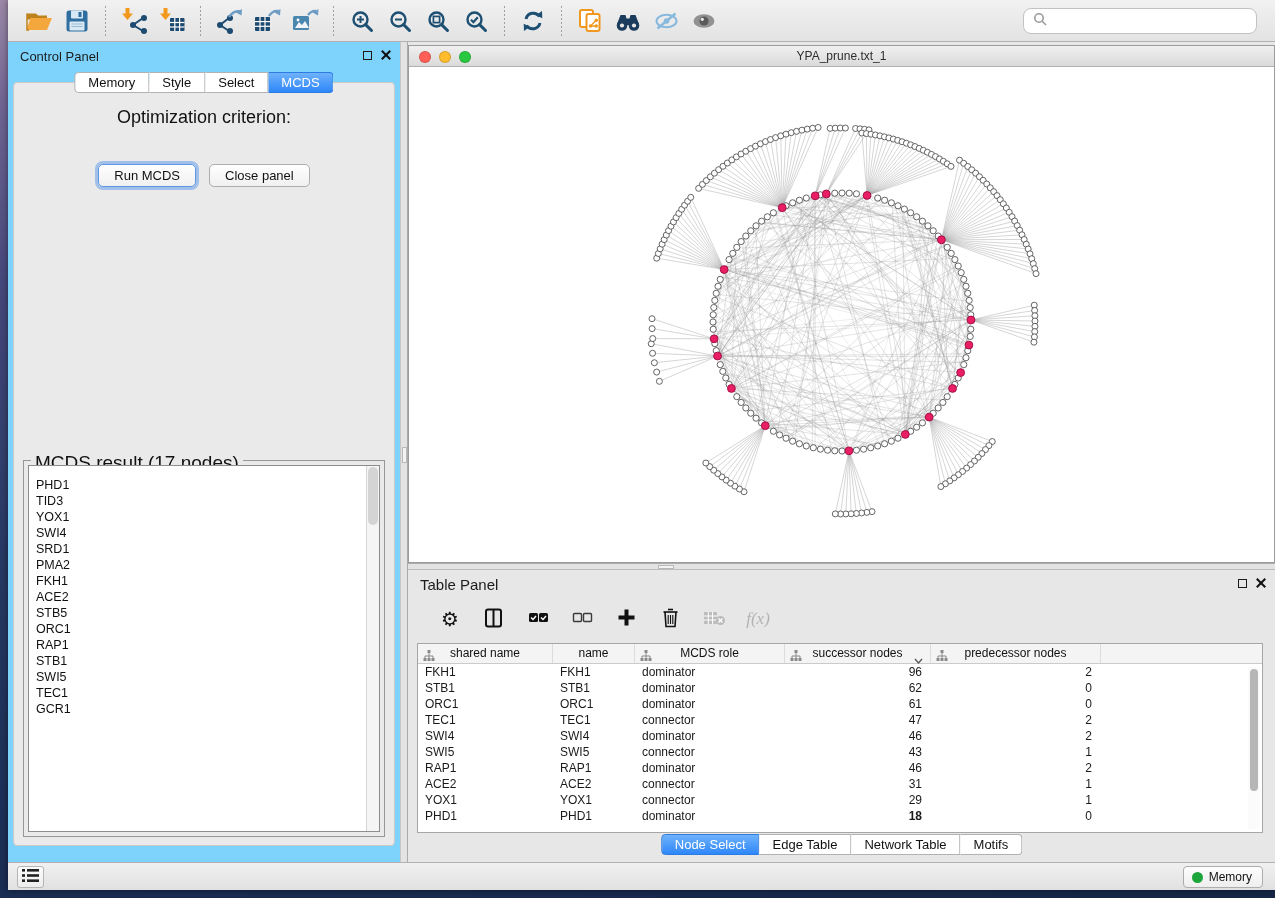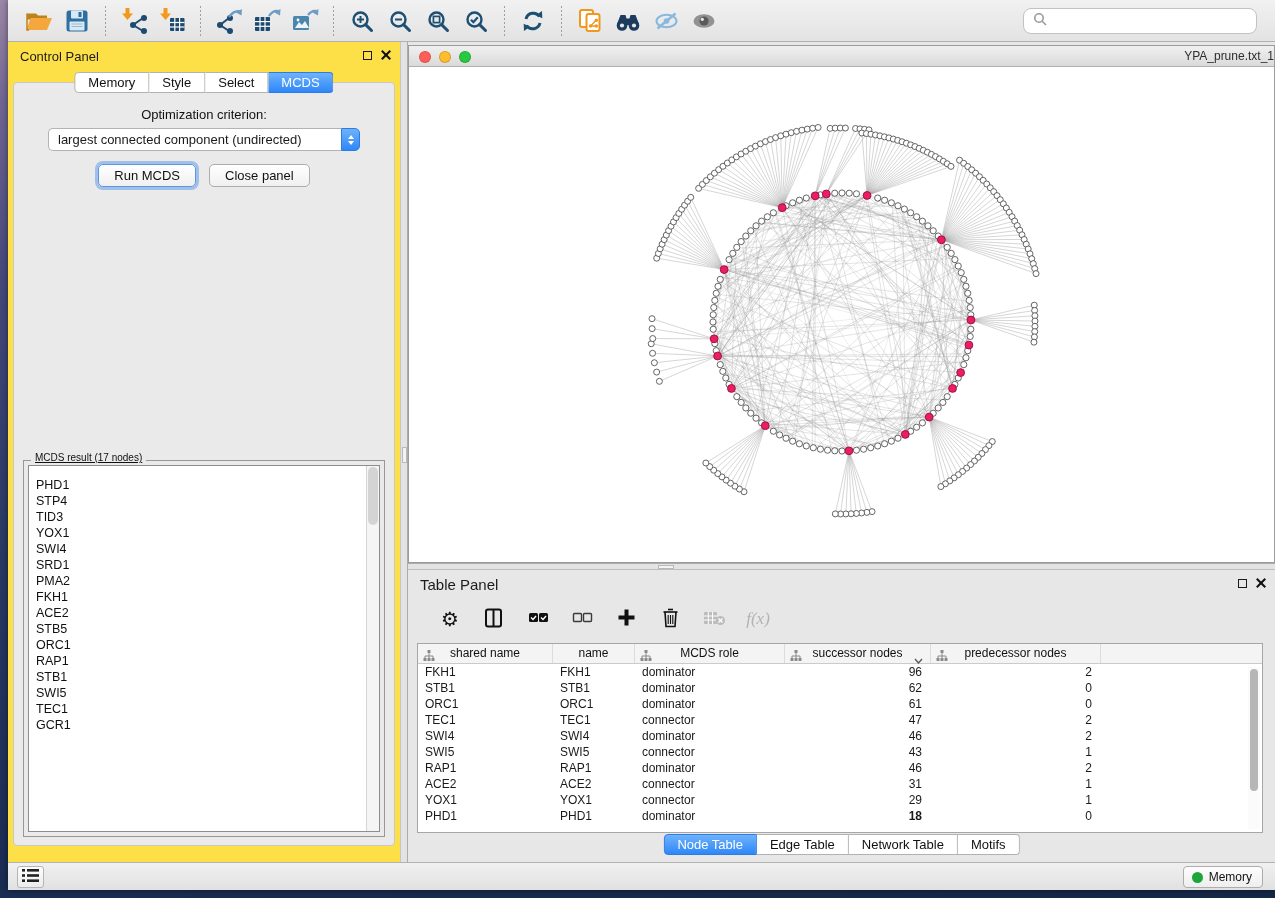--- a/index.html
+++ b/index.html
@@ -17,71 +17,71 @@
     display:flex; align-items:center; padding:0 12px; }
   .tb { width:38px; height:32px; border:none; background:transparent; display:flex; align-items:center; justify-content:center; padding:0; cursor:default; }
   .tb svg { display:block; }
   .tb-sep { width:1px; height:30px; margin:0 9px;
     background-image:linear-gradient(#9f9f9f 40%, rgba(0,0,0,0) 0); background-size:1px 4px; }
   .search-box { margin-left:auto; margin-right:6px; width:234px; height:26px; background:#fff;
     border:1px solid #c2c2c2; border-radius:8px; display:flex; align-items:center; padding:0 9px; }
   .search-box input { border:none; outline:none; flex:1; font-size:13px; margin-left:6px; background:transparent; font-family:inherit; }
 
   
-  .control-panel { position:absolute; left:0; top:42px; width:392px; bottom:28px; background:#fde047; }
+  .control-panel { position:absolute; left:0; top:42px; width:392px; bottom:28px; background:#7dd3fc; }
   .cp-header-title { position:absolute; left:12px; top:7px; font-size:13px; color:#1c1c1c; }
   .win-btns { position:absolute; right:9px; top:8px; display:flex; gap:9px; align-items:center; }
   .float-btn { width:9px; height:9px; border:1.5px solid #1b1b1b; background:transparent; }
   .close-x { position:relative; width:10px; height:10px; display:inline-block; }
   .close-x::before,.close-x::after { content:""; position:absolute; left:4px; top:-1px; width:2.2px; height:12px; background:#111; }
   .close-x::before { transform:rotate(45deg); } .close-x::after { transform:rotate(-45deg); }
 
   .seg-group { display:flex; }
   .seg { height:21px; line-height:20px; padding:0 13px; background:#fff; border:1px solid #b2b2b2; border-left:none;
     font-size:13px; color:#111; cursor:default; }
   .seg:first-child { border-left:1px solid #b2b2b2; border-radius:4px 0 0 4px; }
   .seg:last-child { border-radius:0 4px 4px 0; }
   .seg.active { background:linear-gradient(#6fb2fc,#2e87f8); color:#fff; border-color:#2d7ce4; }
   .cp-tabs { position:absolute; top:30px; left:50%; transform:translateX(-50%); z-index:3; }
 
   .cp-body { position:absolute; left:5px; right:5px; top:40px; bottom:16px; background:#eaeaea;
     border:1px solid #c9c9c9; border-radius:4px; }
-  .opt-label { position:absolute; top:24px; left:0; right:0; text-align:center; font-size:13px; color:#111; }
+  .opt-label { position:absolute; top:24px; left:0; right:0; text-align:center; font-size:18px; color:#111; }
   .dropdown { position:absolute; top:45px; left:34px; right:34px; height:23px; display:flex; }
   .dd-value { flex:1; background:#fff; border:1px solid #b3b3b3; border-right:none; border-radius:5px 0 0 5px;
     font-size:13px; line-height:21px; padding:0 9px; white-space:nowrap; overflow:hidden; }
   .dd-stepper { width:19px; background:linear-gradient(#6fb2fc,#2e87f8); border:1px solid #2d7ce4; border-radius:0 5px 5px 0;
     display:flex; flex-direction:column; align-items:center; justify-content:center; gap:2px; }
   .tri-up { width:0; height:0; border-left:3.5px solid transparent; border-right:3.5px solid transparent; border-bottom:4.5px solid #fff; }
   .tri-dn { width:0; height:0; border-left:3.5px solid transparent; border-right:3.5px solid transparent; border-top:4.5px solid #fff; }
   .btn-row { position:absolute; top:81px; left:0; right:0; display:flex; justify-content:center; gap:13px; }
   .btn { height:23px; padding:0 15px; background:linear-gradient(#ffffff,#f0f0f0); border:1px solid #adadad;
     border-radius:5px; font-size:13px; font-family:inherit; color:#111; cursor:default; }
   .btn.focused { box-shadow:0 0 0 3px rgba(72,142,235,.45); border-color:#5d97e2; }
 
   .result-group { position:absolute; left:9px; right:9px; top:377px; bottom:8px; border:1px solid #979797; }
-  .result-legend { position:absolute; top:-9px; left:7px; background:#eaeaea; padding:0 4px; font-size:10px; color:#111;text-decoration:underline; }
+  .result-legend { position:absolute; top:-9px; left:7px; background:#eaeaea; padding:0 4px; font-size:19px; color:#111; }
   .result-list { position:absolute; inset:4px; background:#fff; border:1px solid #8d8d8d; overflow:hidden;
     padding:11px 0 0 7px; font-size:12.5px; line-height:16px; color:#111; }
   .result-scroll { position:absolute; top:5px; bottom:5px; right:5px; width:13px; background:#f5f5f5; border-left:1px solid #d6d6d6; }
   .result-thumb { position:absolute; top:1px; left:1px; width:10px; height:58px; background:#d4d4d4; border-radius:5px; }
 
   
   .v-divider { position:absolute; left:392px; top:42px; width:8px; bottom:28px; background:#e3e3e3; border-right:1px solid #ababab; border-left:1px solid #c6c6c6; }
   .v-handle { position:absolute; left:1px; top:405px; width:5px; height:16px; background:#f3f3f3; border:1px solid #b9b9b9; }
   .h-divider { position:absolute; left:0; top:521px; right:0; height:7px; background:#e3e3e3; border-top:1px solid #ababab; border-bottom:1px solid #bdbdbd; }
   .h-handle { position:absolute; left:250px; top:1px; width:16px; height:4px; background:#f3f3f3; border:1px solid #b9b9b9; }
 
   
   .right-area { position:absolute; left:400px; top:42px; right:0; bottom:28px; background:#e7e7e7; }
   .net-window { position:absolute; left:0; top:3px; right:0; height:518px; background:#fff; border:1px solid #9c9c9c; }
   .net-titlebar { position:relative; height:21px; background:linear-gradient(#f0f0f0,#dadada); border-bottom:1px solid #b0b0b0; }
   .traffic { position:absolute; left:10px; top:4.5px; display:flex; gap:8px; }
   .light { width:12px; height:12px; border-radius:50%; border:0.5px solid rgba(0,0,0,.15); }
-  .net-title { text-align:right; font-size:12px; line-height:20px; color:#2e2e2e; }
+  .net-title { text-align:center; font-size:12px; line-height:20px; color:#2e2e2e; }
   .net-canvas { position:absolute; left:0; right:0; top:21px; bottom:0; background:#fff; overflow:hidden; }
 
   
   .table-panel { position:absolute; left:0; top:528px; right:0; bottom:0; background:#e7e7e7; }
   .tp-title { position:absolute; left:12px; top:6px; font-size:15px; color:#1c1c1c; }
   .tp-toolbar { position:absolute; left:20px; top:30px; height:38px; display:flex; align-items:center; gap:0; }
   .tpi { width:44px; height:34px; border:none; background:transparent; display:flex; align-items:center; justify-content:center; padding:0; }
   .gear-ch { font-family:"DejaVu Sans",sans-serif; font-size:20px; color:#111; line-height:1; }
   .fx { font-family:"Liberation Serif","DejaVu Serif",serif; font-style:italic; font-size:17px; color:#b3b3b3; }
 
@@ -321,36 +321,28 @@
       <span class="close-x"></span>
     </div>
     <div class="seg-group cp-tabs" id="cp-tabs">
         <div class="seg">Memory</div>
         <div class="seg">Style</div>
         <div class="seg">Select</div>
         <div class="seg active">MCDS</div>
       </div>
     <div class="cp-body">
       <div class="opt-label">Optimization criterion:</div>
-      <div class="dropdown">
-        <div class="dd-value">largest connected component (undirected)</div>
-        <div class="dd-stepper">
-            <span class="tri-up"></span>
-            <span class="tri-dn"></span>
-          </div>
-      </div>
       <div class="btn-row">
         <button class="btn focused">Run MCDS</button>
         <button class="btn">Close panel</button>
       </div>
       <div class="result-group">
         <div class="result-legend">MCDS result (17 nodes)</div>
         <div class="result-list" id="mcds-list">
             <div>PHD1</div>
-            <div>STP4</div>
             <div>TID3</div>
             <div>YOX1</div>
             <div>SWI4</div>
             <div>SRD1</div>
             <div>PMA2</div>
             <div>FKH1</div>
             <div>ACE2</div>
             <div>STB5</div>
             <div>ORC1</div>
             <div>RAP1</div>
@@ -1269,21 +1261,21 @@
               <div class="td num" style="width: 146px; font-weight: bold;">18</div>
               <div class="td num" style="width: 170px;">0</div>
             </div>
           </div>
         <div class="tp-scroll">
             <div class="tp-thumb"></div>
           </div>
       </div>
 
       <div class="seg-group tp-tabs" id="tp-tabs">
-          <div class="seg active">Node Table</div>
+          <div class="seg active">Node Select</div>
           <div class="seg">Edge Table</div>
           <div class="seg">Network Table</div>
           <div class="seg">Motifs</div>
         </div>
     </div>
   </div>
 
   <div class="status-bar">
     <button class="list-btn">
         <span><svg width="17" height="13" viewBox="0 0 17 13">

